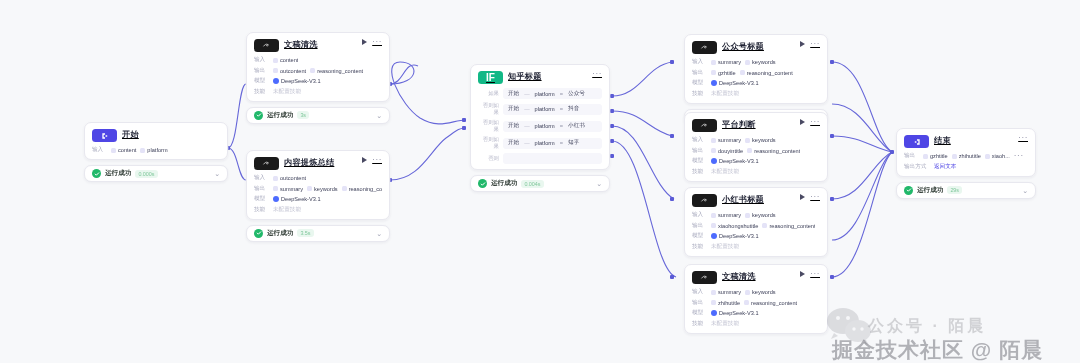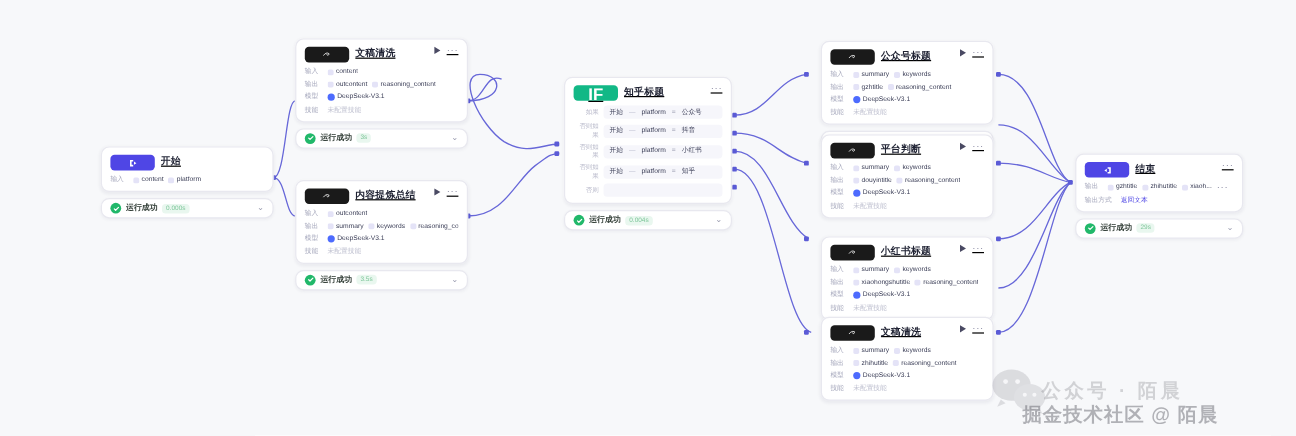--- a/index.html
+++ b/index.html
@@ -32,24 +32,24 @@
     padding: 6px 7px 5px 7px;
     box-sizing: border-box;
   }
 
   .nhead {
     display: flex; align-items: flex-start; gap: 5px;
     margin-bottom: 4px;
     text-decoration: underline;
   }
   .nicon {
-    width: 37px; height: 13px; border-radius: 3.5px;
+    width: 25px; height: 13px; border-radius: 3.5px;
     display: flex; align-items: center; justify-content: center;
     flex: 0 0 auto;
-    font-size: 14px; color: #fff; font-weight: bold;
+    font-size: 10px; color: #fff; font-weight: bold;
   }
   .nicon.dark { background: #1a1a1a; }
   .nicon.indigo { background: #4f46e5; }
   .nicon.green { background: #12b886; }
   .nicon svg { display:block; }
   .ntitle {
     font-size: 8.2px; color: #1f2233; font-weight: bold;
     letter-spacing: .2px; white-space: nowrap;
     flex: 1 1 auto; overflow: hidden;
   }
@@ -121,21 +121,21 @@
 
   .watermark {
     position: absolute;
     color: rgba(90,90,100,0.30);
     font-weight: bold;
     white-space: nowrap;
     z-index: 8;
     pointer-events: none;
   }
   #wm-top { left: 868px; top: 316px; font-size: 16px; letter-spacing: 3px; color: rgba(110,110,120,0.28); }
-  #wm-bottom { left: 852px; top: 336px; font-size: 16px; letter-spacing: 1px; color: rgba(70,70,80,0.40); }
+  #wm-bottom { left: 832px; top: 336px; font-size: 21px; letter-spacing: 1px; color: rgba(70,70,80,0.40); }
   #wm-logo { position: absolute; left: 826px; top: 306px; z-index: 7; opacity: .25; }
 </style>
 </head>
 <body>
 
 <div id="canvas">
 
   <svg id="edges" viewBox="0 0 1080 363">
     <g fill="none" stroke="#5b5bd6" stroke-width="1.1" opacity="0.92">
 
@@ -539,21 +539,21 @@
             </span>
         </div>
         <div class="row">
           <span class="rlabel">技能</span>
           <span class="chip muted">未配置技能</span>
         </div>
       </div>
     </div>
   </div>
 
-  <div class="node" id="n-xhs" style="left:684px; top:197px;border-radius:29px;">
+  <div class="node" id="n-xhs" style="left:684px; top:187px;border-radius:29px;">
     <div class="card">
       <div class="nhead">
         <span class="nicon dark">
           <svg width="9" height="9" viewBox="0 0 16 16">
               <path d="M3 9c2-3 5-4 7-3 1 .6 1 2 .2 2.6-1 .7-2.2.2-2.6-.8" stroke="#fff" stroke-width="1.2" fill="none" stroke-linecap="round"></path>
               <circle cx="10.6" cy="6.2" r=".7" fill="#fff"></circle>
             </svg>
         </span>
         <span class="ntitle">小红书标题</span>
         <span class="nacts">

